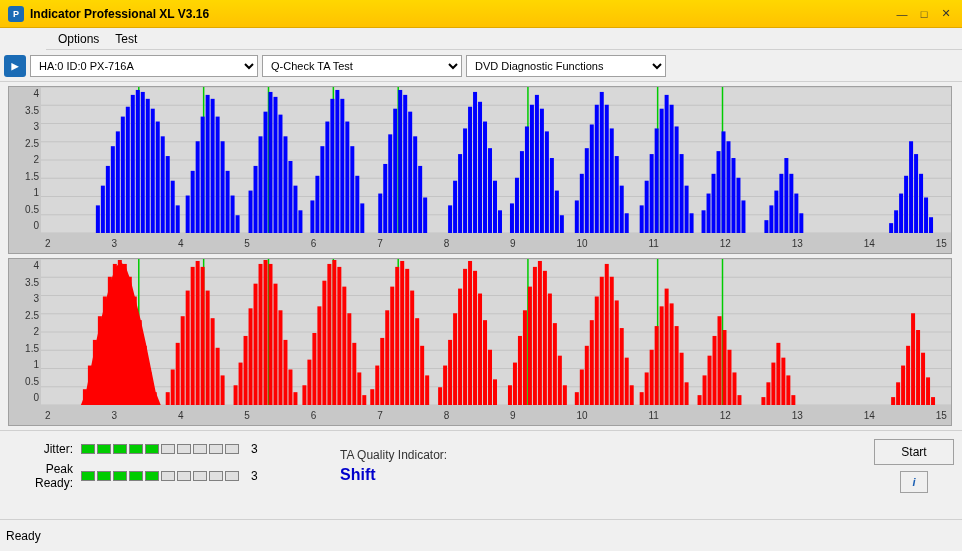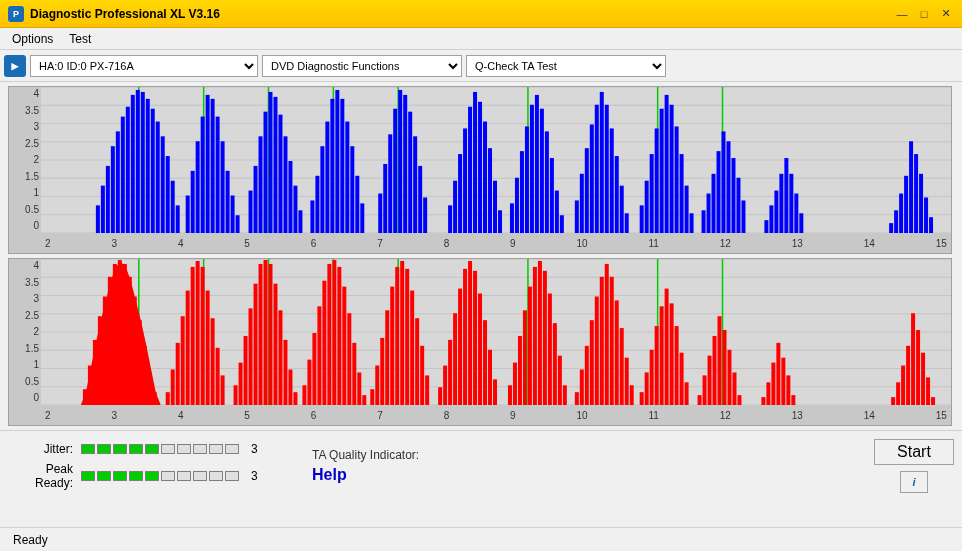--- a/index.html
+++ b/index.html
@@ -56,20 +56,21 @@
     }
 
     
     #menu-bar {
       background: #f0f0f0;
       height: 22px;
       display: flex;
       align-items: center;
       padding: 0 4px;
       border-bottom: 1px solid #d0d0d0;
+      margin-left: 46px;
     }
     .menu-item {
       padding: 2px 8px;
       cursor: pointer;
       font-size: 12px;
     }
 
     
     #toolbar {
       background: #f0f0f0;
@@ -164,20 +165,21 @@
     }
 
     
     #bottom-panel {
       background: #f0f0f0;
       height: 70px;
       padding: 4px 8px;
       display: flex;
       align-items: center;
       border-top: 1px solid #d0d0d0;
+      gap: 28px;
     }
 
     .metrics-section {
       display: flex;
       flex-direction: column;
       gap: 6px;
       min-width: 280px;
     }
 
     .metric-row {
@@ -230,77 +232,77 @@
       flex-direction: column;
       align-items: center;
       gap: 6px;
     }
     .start-btn {
       width: 80px;
       height: 26px;
       background: #f0f0f0;
       border: 1px solid #a0a0a0;
       cursor: pointer;
-      font-size: 16px;
+      font-size: 12px;
       font-weight: normal;
     }
 
     .info-btn {
       width: 28px;
       height: 22px;
       background: #f0f0f0;
       border: 1px solid #a0a0a0;
       cursor: pointer;
       font-size: 11px;
       color: #1a5fb4;
       font-weight: bold;
       font-style: italic;
     }
 
     
     #status-bar {
       position: absolute;
       bottom: 0; left: 0; right: 0;
-      height: 24px;
+      height: 32px;
       background: #f0f0f0;
       border-top: 1px solid #d0d0d0;
       display: flex;
       align-items: center;
-      padding: 0 13px;
+      padding: 0 6px;
       font-size: 12px;
     }
   </style>
 </head>
 <body>
 
 <div id="title-bar">
   <div class="title-icon">P</div>
-  <span class="title-text">Diagnostic Professional XL V3.16</span>
+  <span class="title-text">Indicator Professional XL V3.16</span>
   <div class="window-controls">
     <button class="win-btn">—</button>
     <button class="win-btn">□</button>
     <button class="win-btn">✕</button>
   </div>
 </div>
 
 <div id="menu-bar">
   <div class="menu-item">Options</div>
   <div class="menu-item">Test</div>
 </div>
 
 <div id="toolbar">
   <div class="toolbar-icon">▶</div>
   <select class="toolbar-select drive">
     <option>HA:0 ID:0  PX-716A</option>
   </select>
+  <select class="toolbar-select test">
+    <option>Q-Check TA Test</option>
+  </select>
   <select class="toolbar-select function">
     <option>DVD Diagnostic Functions</option>
-  </select>
-  <select class="toolbar-select test">
-    <option>Q-Check TA Test</option>
   </select>
 </div>
 
 <div id="charts-area">
 
   <div class="chart-container">
 
     <div class="chart-y-axis">
       <span class="y-label">4</span>
       <span class="y-label">3.5</span>
@@ -736,21 +738,21 @@
         <div class="progress-segment empty"></div>
         <div class="progress-segment empty"></div>
         <div class="progress-segment empty"></div>
       </div>
       <span class="metric-value">3</span>
     </div>
   </div>
 
   <div class="ta-section">
     <span class="ta-label">TA Quality Indicator:</span>
-    <span class="ta-value">Help</span>
+    <span class="ta-value">Shift</span>
   </div>
 
   <div class="start-section">
     <button class="start-btn">Start</button>
     <button class="info-btn">i</button>
   </div>
 </div>
 
 <div id="status-bar">
   <span>Ready</span>

